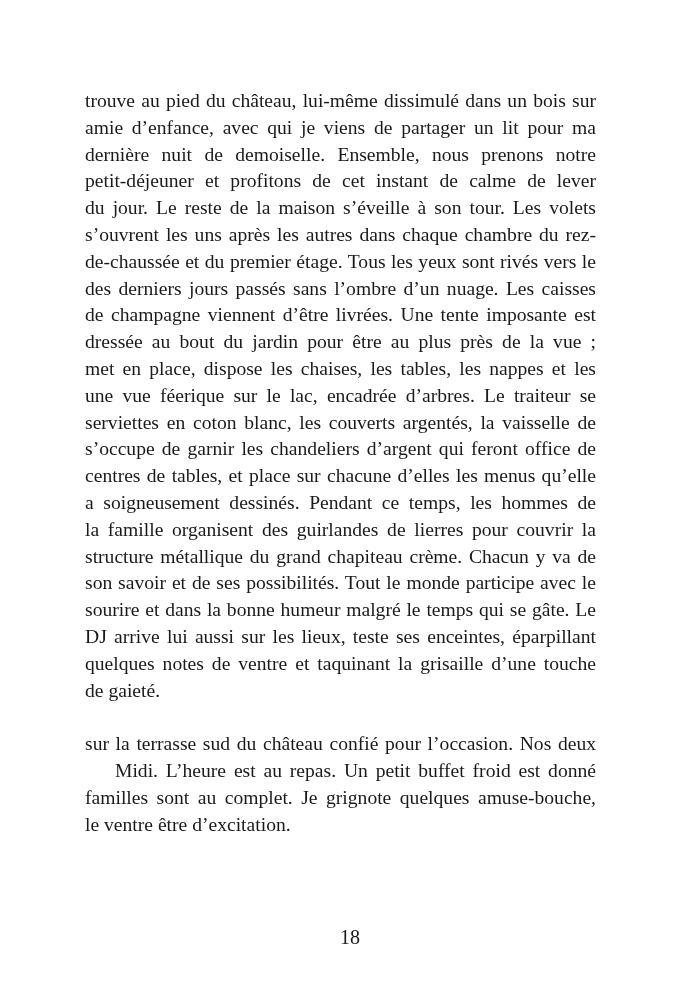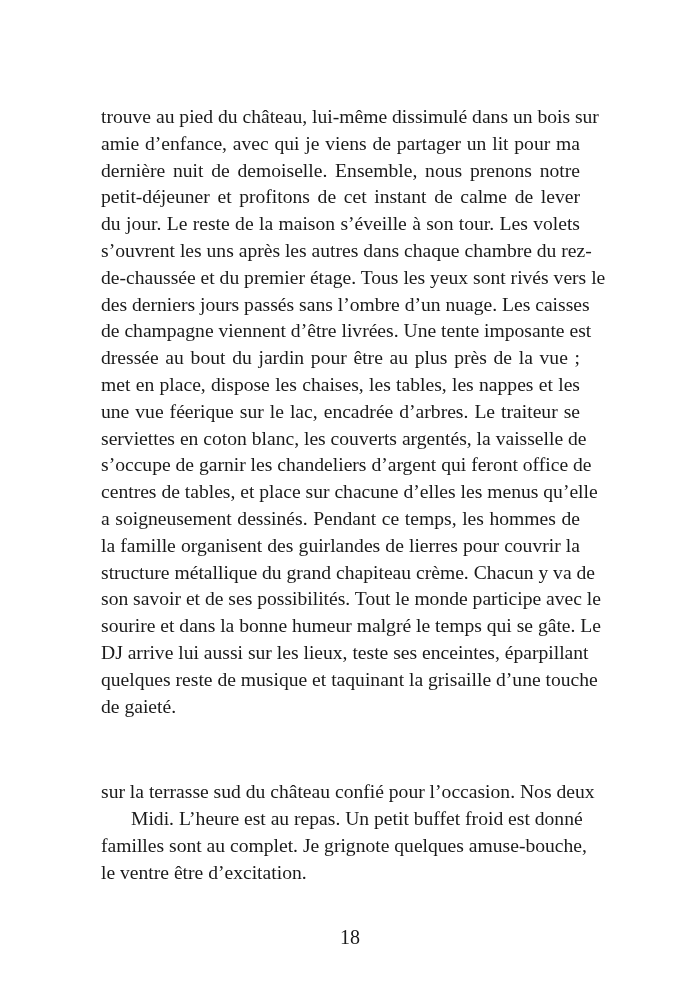--- a/index.html
+++ b/index.html
@@ -2,21 +2,21 @@
 <html><head>
   <meta charset="utf-8">
   <style>
     html, body { margin: 0; padding: 0; background: #ffffff; }
     body { width: 700px; height: 993px; position: relative; overflow: hidden; }
     .page {
       position: absolute; left: 85px; top: 88px; width: 511px;
       font-family: "Liberation Serif", "DejaVu Serif", serif;
       font-size: 19.6px; line-height: 26.8px; color: #1a1a1a;
     }
-    .para { margin: 16px; text-align: justify; }
+    .para { margin: 0; text-align: justify; }
     .line { display: block; text-align: justify; text-align-last: justify; white-space: nowrap; height: 26.8px; }
     .line.last { text-align-last: left; }
     .indent { padding-left: 30px; }
     .gap { height: 26.8px; }
     .page-number {
       position: absolute; left: 0; width: 700px; top: 926px; text-align: center;
       font-family: "Liberation Serif", "DejaVu Serif", serif;
       font-size: 20px; color: #1a1a1a;
     }
   </style>
@@ -39,21 +39,21 @@
     <span class="line">une vue féerique sur le lac, encadrée d’arbres. Le traiteur se</span>
     <span class="line">serviettes en coton blanc, les couverts argentés, la vaisselle de</span>
     <span class="line">s’occupe de garnir les chandeliers d’argent qui feront office de</span>
     <span class="line">centres de tables, et place sur chacune d’elles les menus qu’elle</span>
     <span class="line">a soigneusement dessinés. Pendant ce temps, les hommes de</span>
     <span class="line">la famille organisent des guirlandes de lierres pour couvrir la</span>
     <span class="line">structure métallique du grand chapiteau crème. Chacun y va de</span>
     <span class="line">son savoir et de ses possibilités. Tout le monde participe avec le</span>
     <span class="line">sourire et dans la bonne humeur malgré le temps qui se gâte. Le</span>
     <span class="line">DJ arrive lui aussi sur les lieux, teste ses enceintes, éparpillant</span>
-    <span class="line">quelques reste de musique et taquinant la grisaille d’une touche</span>
+    <span class="line">quelques notes de ventre et taquinant la grisaille d’une touche</span>
     <span class="line last">de gaieté.</span>
   </div>
   <div class="gap"></div>
   <div class="para">
     <span class="line">sur la terrasse sud du château confié pour l’occasion. Nos deux</span>
     <span class="line indent">Midi. L’heure est au repas. Un petit buffet froid est donné</span>
     <span class="line">familles sont au complet. Je grignote quelques amuse-bouche,</span>
     <span class="line last">le ventre être d’excitation.</span>
   </div>
 </div>

